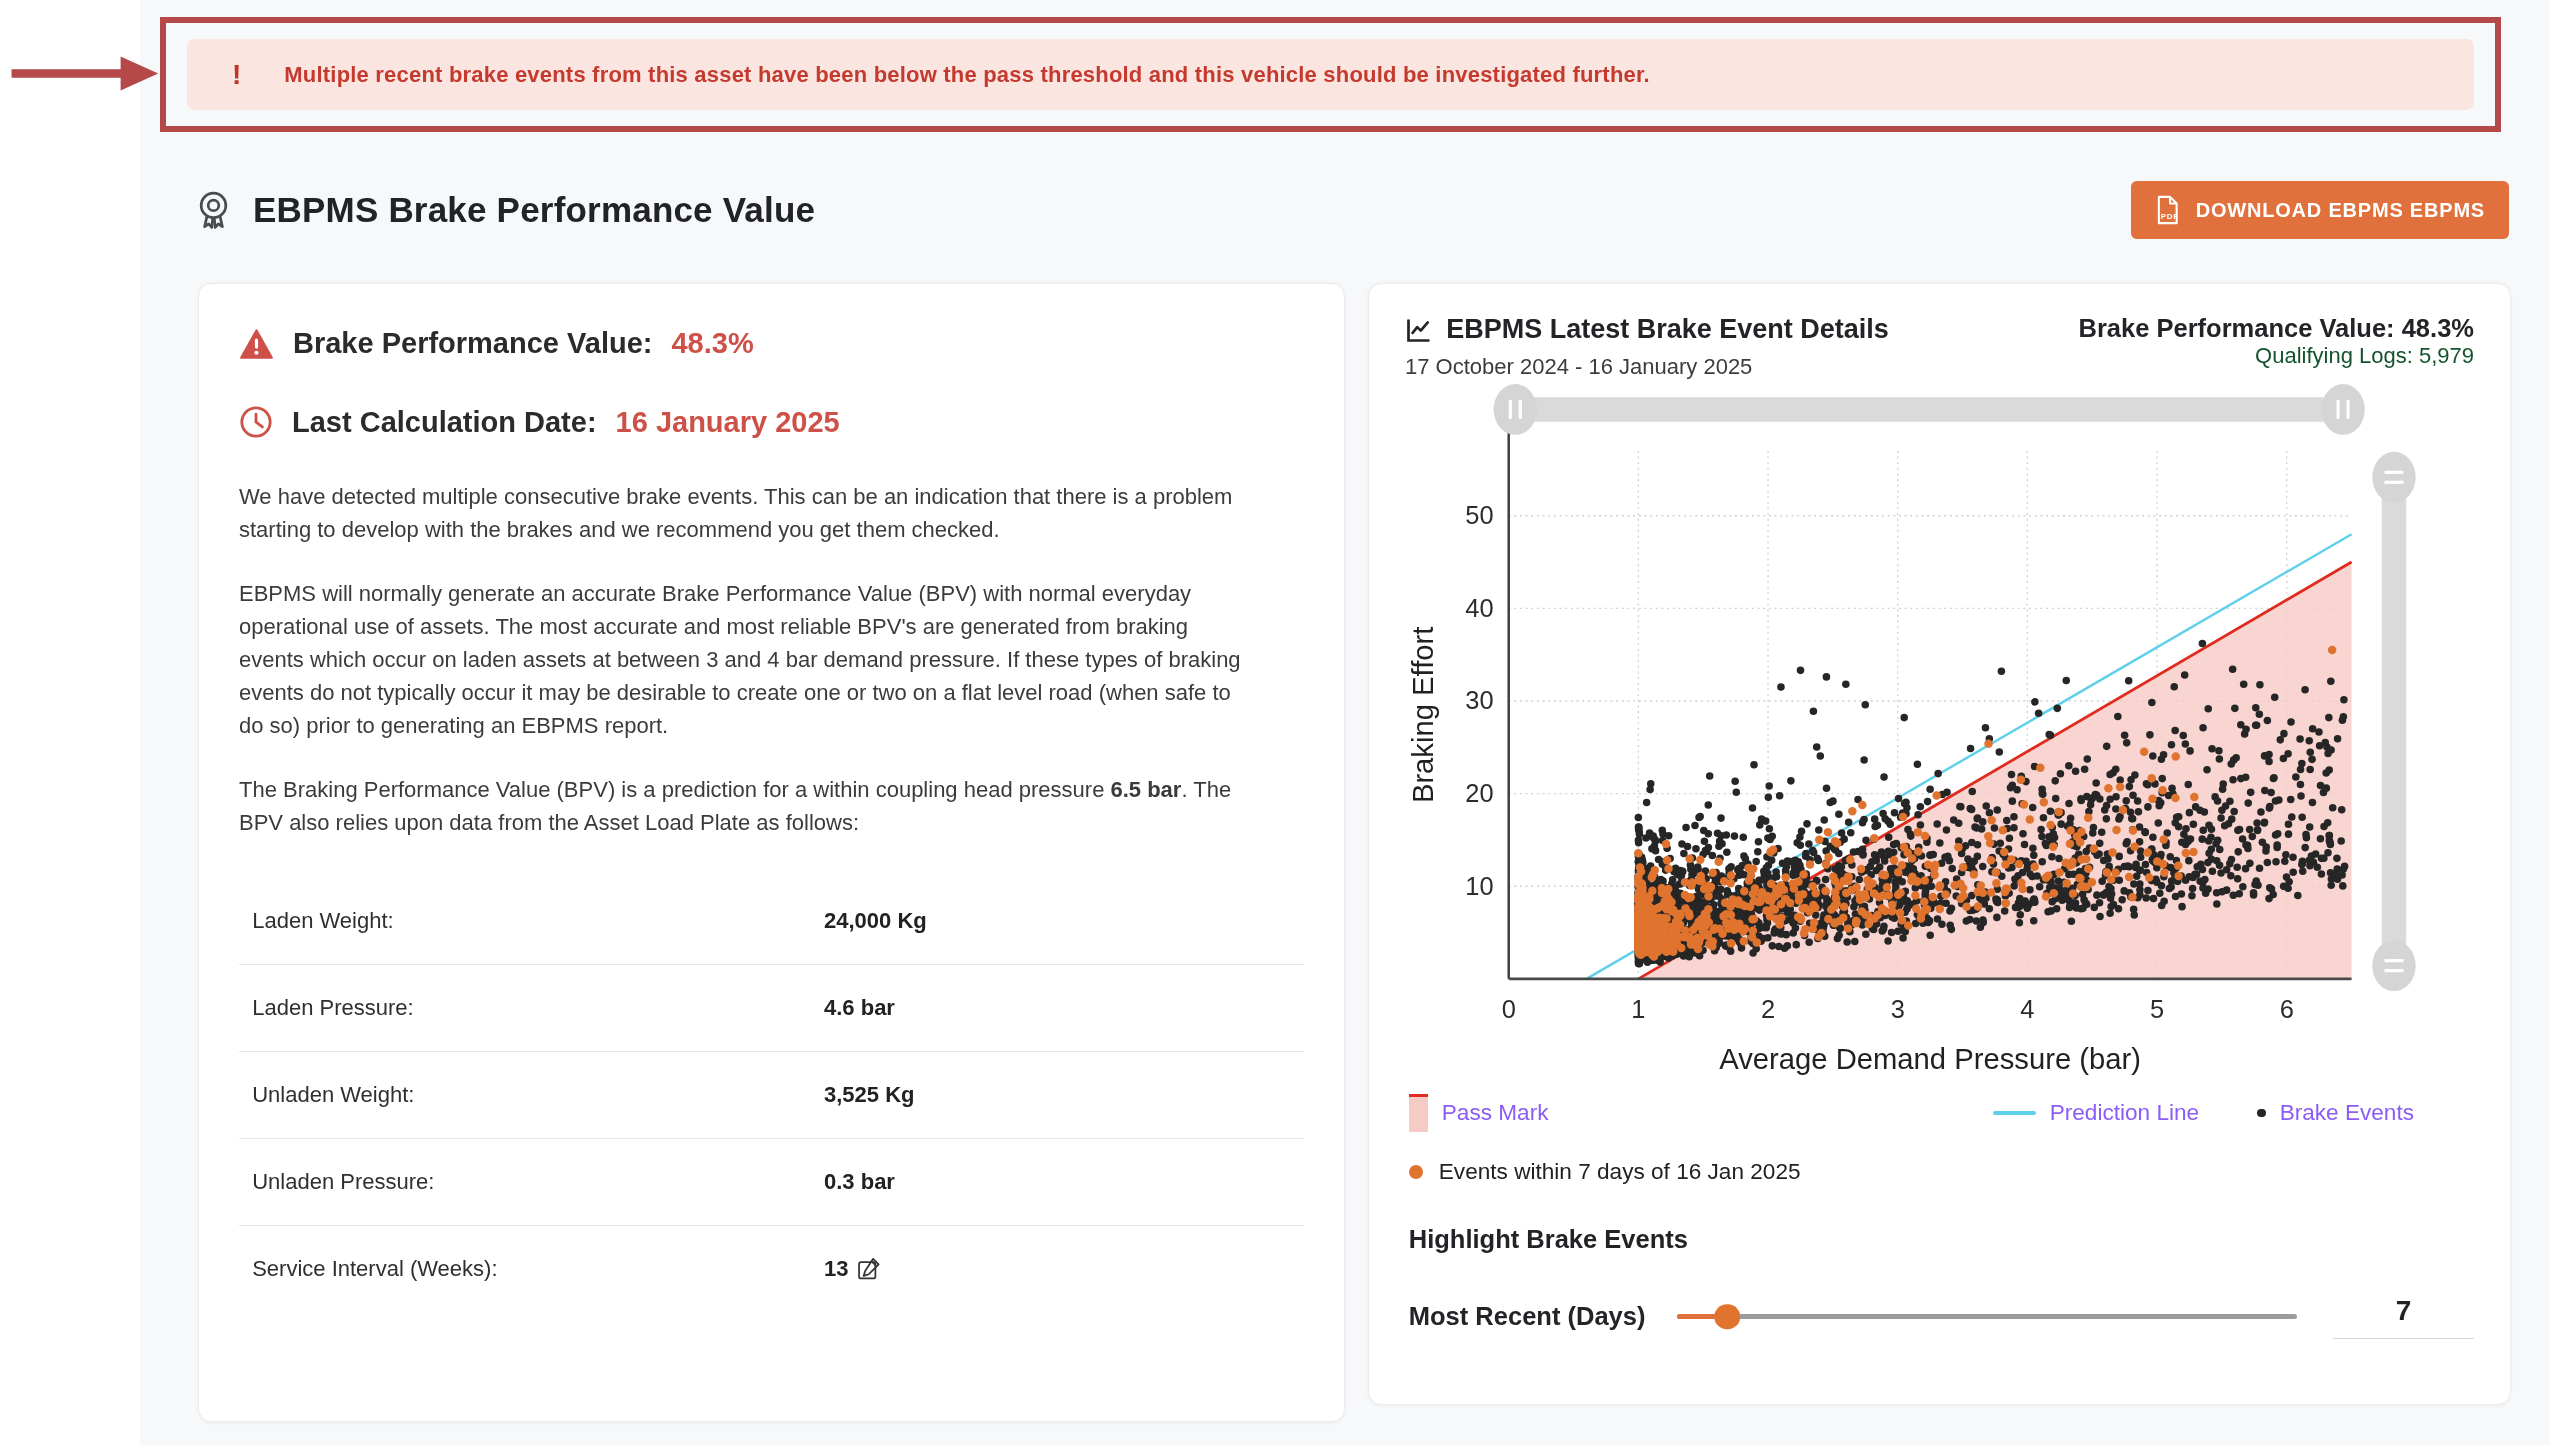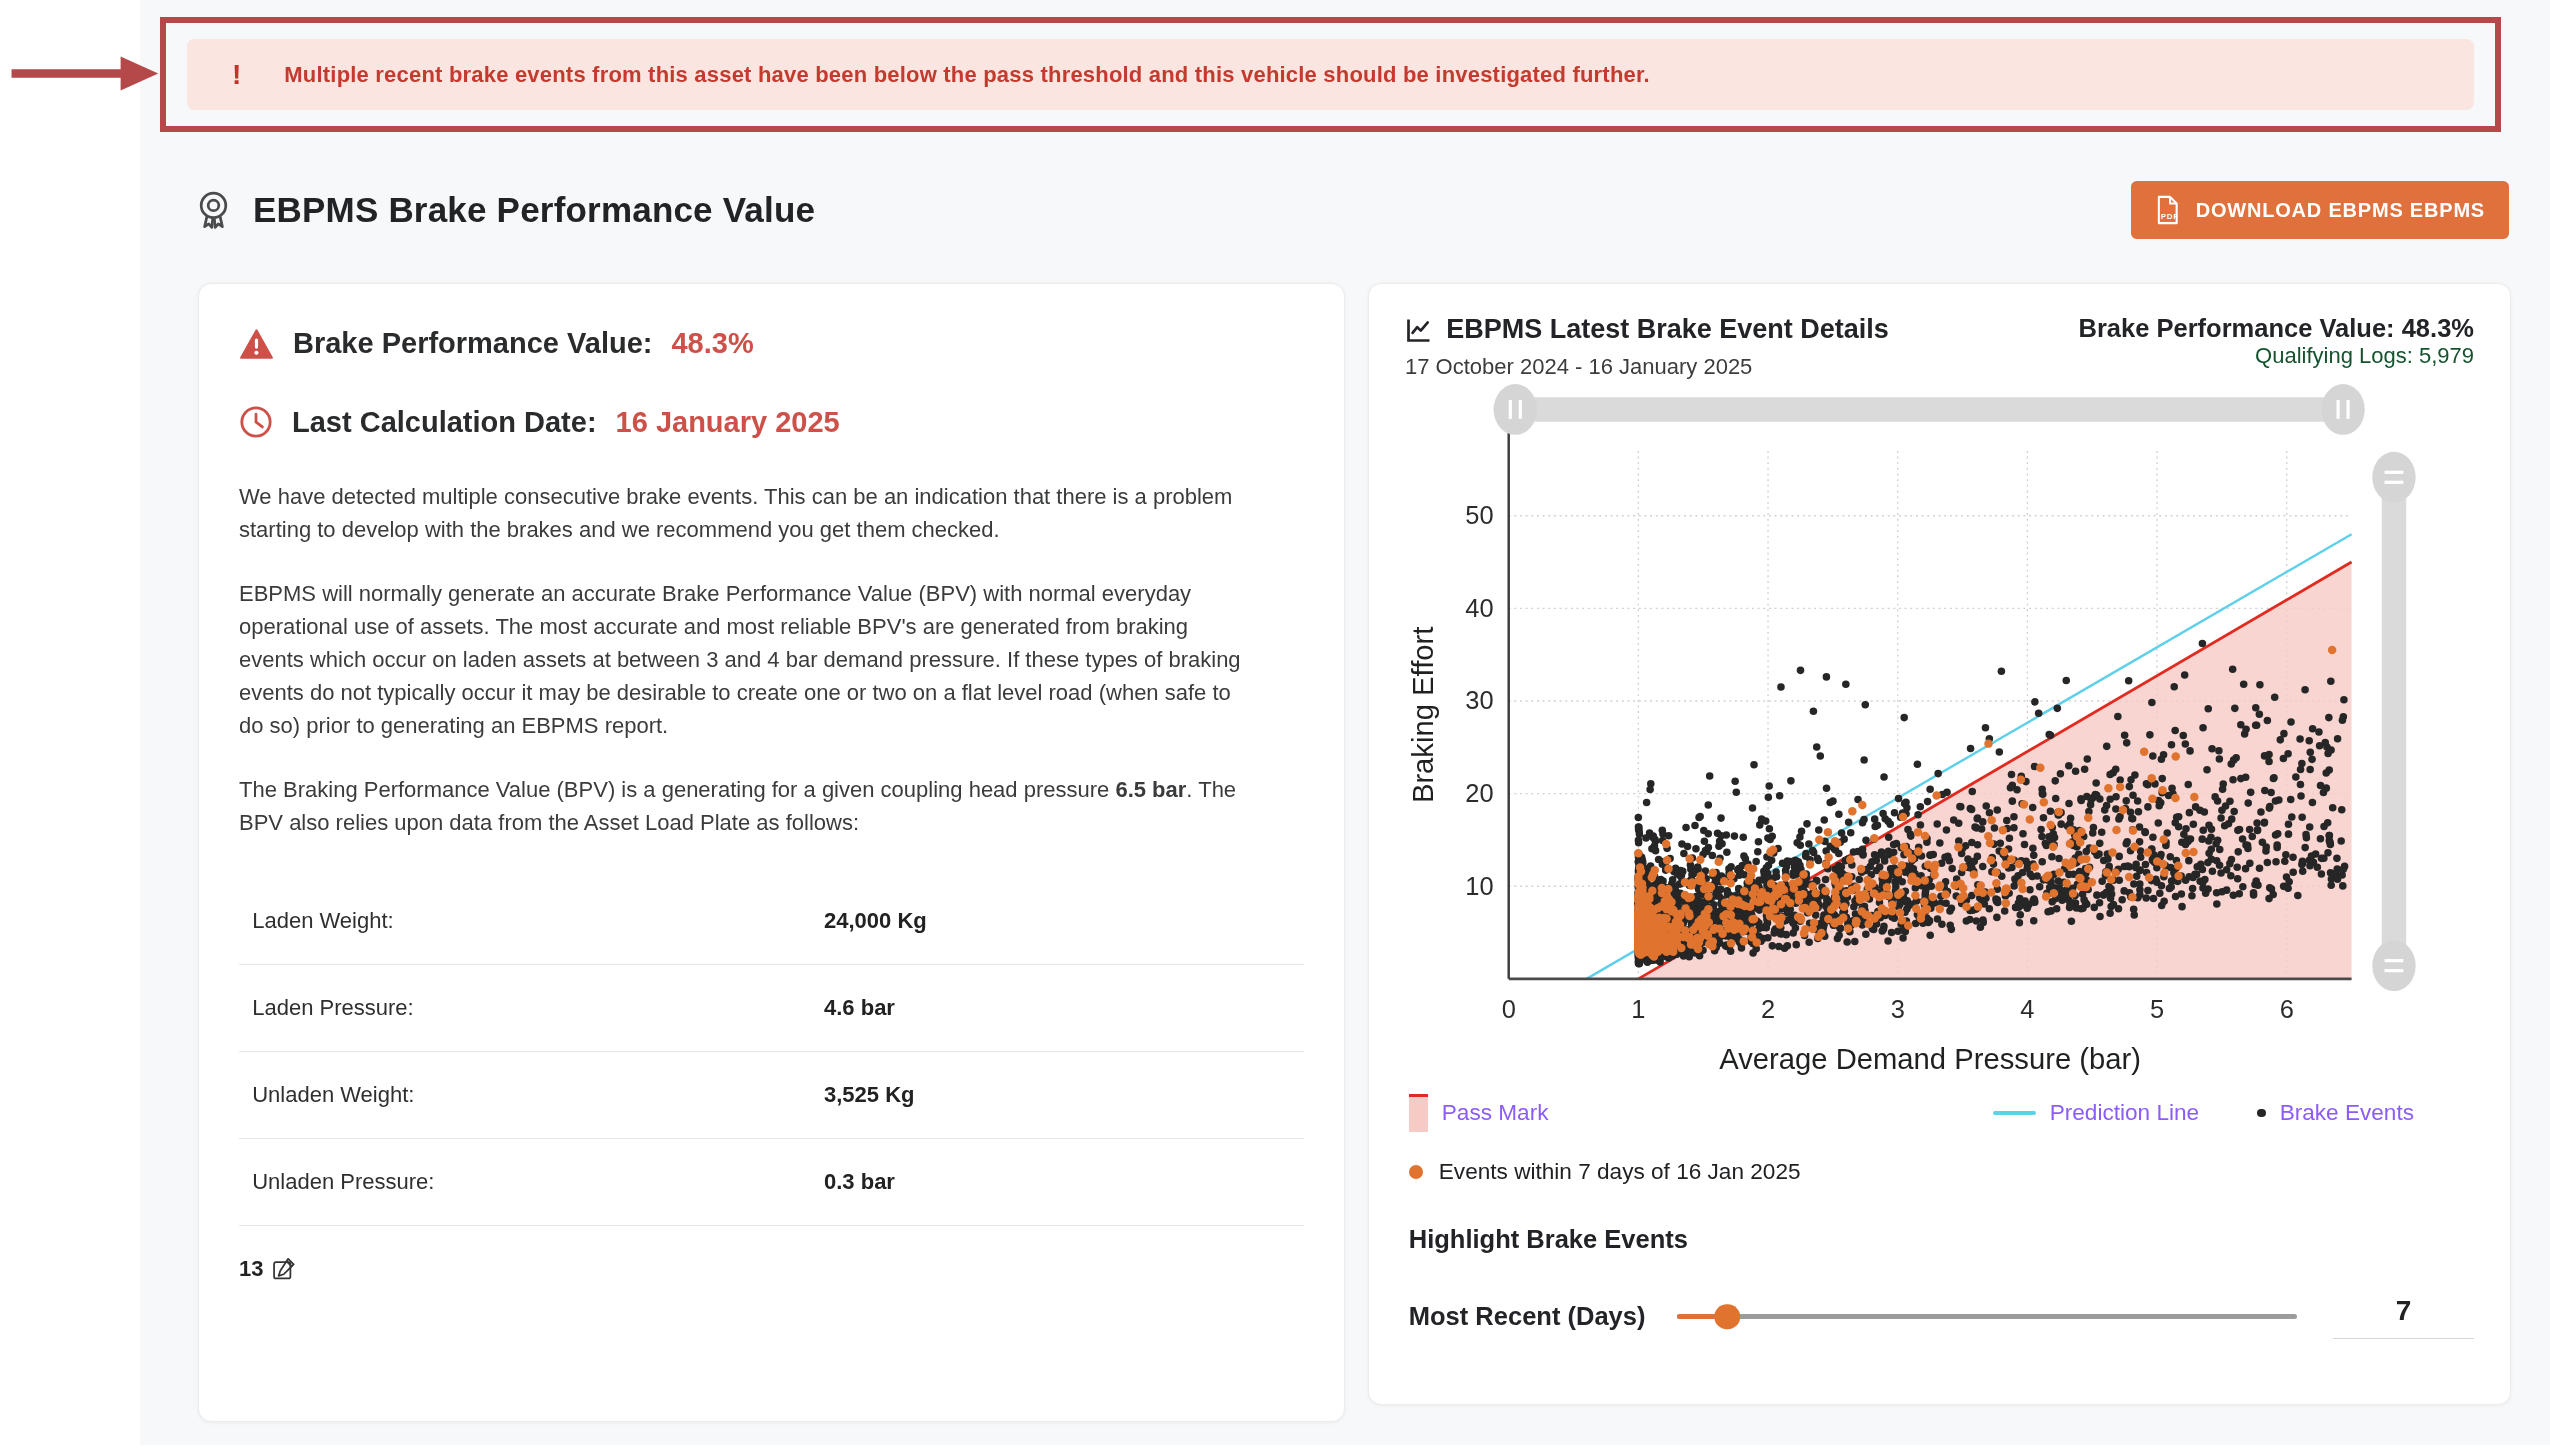--- a/index.html
+++ b/index.html
@@ -134,40 +134,41 @@
     <svg width="34" height="34" viewBox="0 0 24 24" fill="none" stroke="#cd5148" stroke-width="2">
       <circle cx="12" cy="12" r="10"></circle>
       <path d="M12 6.5 V12 L16.5 15.5" stroke-linecap="round"></path>
     </svg>
     <span>Last Calculation Date:</span>
     <span class="stat-value">16 January 2025</span>
   </div>
 
   <p class="para">We have detected multiple consecutive brake events. This can be an indication that there is a problem starting to develop with the brakes and we recommend you get them checked.</p>
   <p class="para">EBPMS will normally generate an accurate Brake Performance Value (BPV) with normal everyday operational use of assets. The most accurate and most reliable BPV's are generated from braking events which occur on laden assets at between 3 and 4 bar demand pressure. If these types of braking events do not typically occur it may be desirable to create one or two on a flat level road (when safe to do so) prior to generating an EBPMS report.</p>
-  <p class="para"><span>The Braking Performance Value (BPV) is a generating for a given coupling head pressure </span><b>6.5 bar</b><span>. The BPV also relies upon data from the Asset Load Plate as follows:</span></p>
+  <p class="para"><span>The Braking Performance Value (BPV) is a prediction for a within coupling head pressure </span><b>6.5 bar</b><span>. The BPV also relies upon data from the Asset Load Plate as follows:</span></p>
 
   <div class="info-table">
     <div class="info-row">
       <span class="info-label">Laden Weight:</span>
       <span class="info-value">24,000 Kg</span>
     </div>
     <div class="info-row">
       <span class="info-label">Laden Pressure:</span>
       <span class="info-value">4.6 bar</span>
     </div>
     <div class="info-row">
       <span class="info-label">Unladen Weight:</span>
       <span class="info-value">3,525 Kg</span>
     </div>
     <div class="info-row">
       <span class="info-label">Unladen Pressure:</span>
       <span class="info-value">0.3 bar</span>
     </div>
     <div class="info-row">
+      <span class="info-label">Service Interval (Weeks):</span>
       <span class="info-value">
         <span>13</span>
         <span class="edit-icon">
           <svg width="24.5" height="24.5" viewBox="0 0 24 24" fill="none" stroke="#333" stroke-width="1.7">
             <rect x="3" y="5" width="16" height="16" rx="2"></rect>
             <path d="M14.5 3.5 L20.5 9.5 M16.8 1.8 L22.2 7.2 L12.5 16.9 L7.5 18.5 L9.1 13.5 Z" stroke-linejoin="round"></path>
           </svg>
         </span>
       </span>
     </div>

